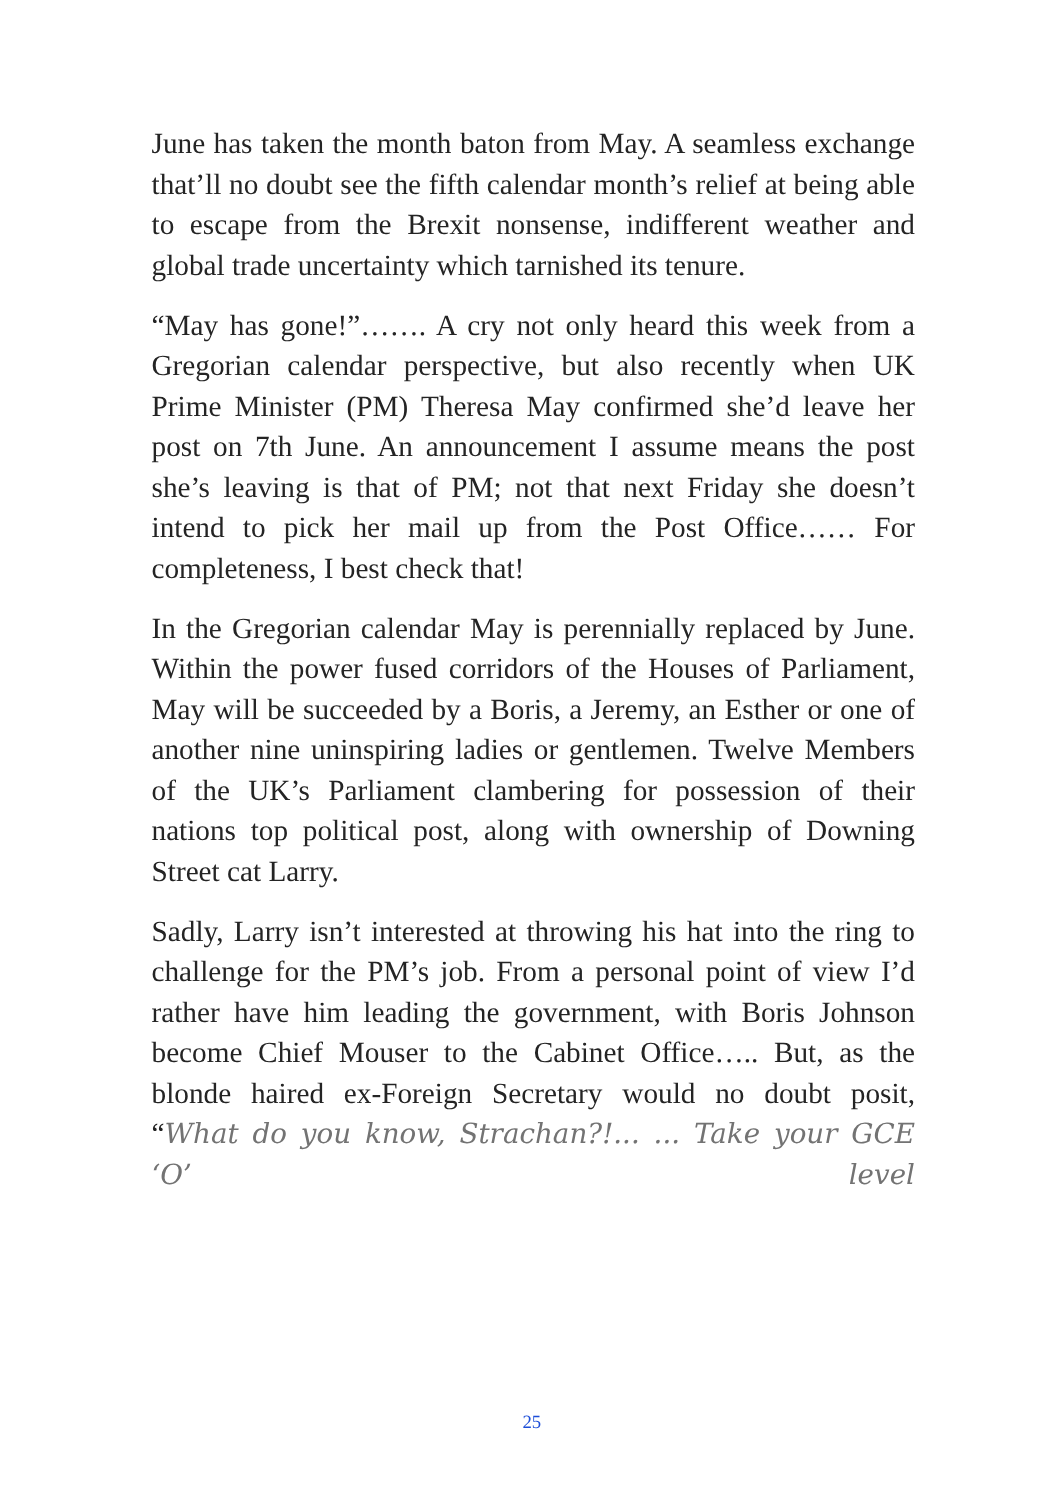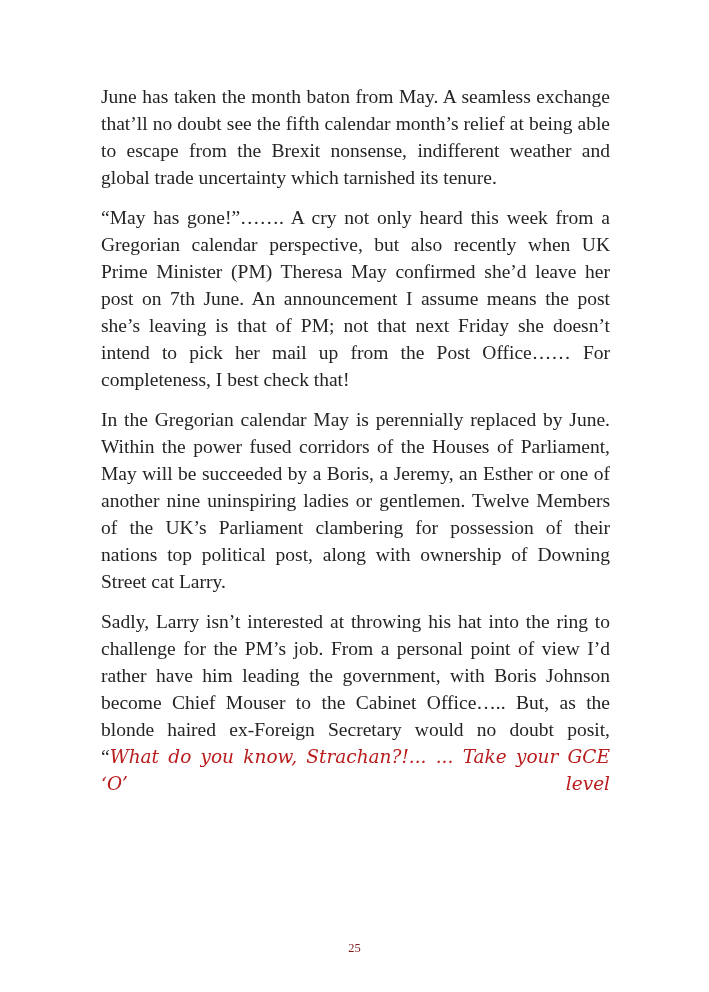--- a/index.html
+++ b/index.html
@@ -28,31 +28,31 @@
     line-height: 27px;
     text-align: justify;
     color: #242424;
   }
   p.para.last-para {
     text-align-last: justify;
   }
   .italic-run {
     font-style: italic;
     font-family: "DejaVu Serif", serif;
-    color: #b91c1c;
+    color: #737373;
     font-size: 18.5px;
   }
   .page-number {
     position: absolute;
     left: 0;
     right: 0;
     top: 941px;
     text-align: center;
     font-size: 12.5px;
-    color: #7f1d1d;
+    color: #1d4ed8;
     font-family: "Liberation Serif", serif;
   }
 </style>
 </head>
 <body>
 
 <div class="page">
   <div class="text-block">
     <p class="para">June has taken the month baton from May. A seamless exchange that’ll no doubt see the fifth calendar month’s relief at being able to escape from the Brexit nonsense, indifferent weather and global trade uncertainty which tarnished its tenure.</p>
     <p class="para">“May has gone!”……. A cry not only heard this week from a Gregorian calendar perspective, but also recently when UK Prime Minister (PM) Theresa May confirmed she’d leave her post on 7th June. An announcement I assume means the post she’s leaving is that of PM; not that next Friday she doesn’t intend to pick her mail up from the Post Office…… For completeness, I best check that!</p>

